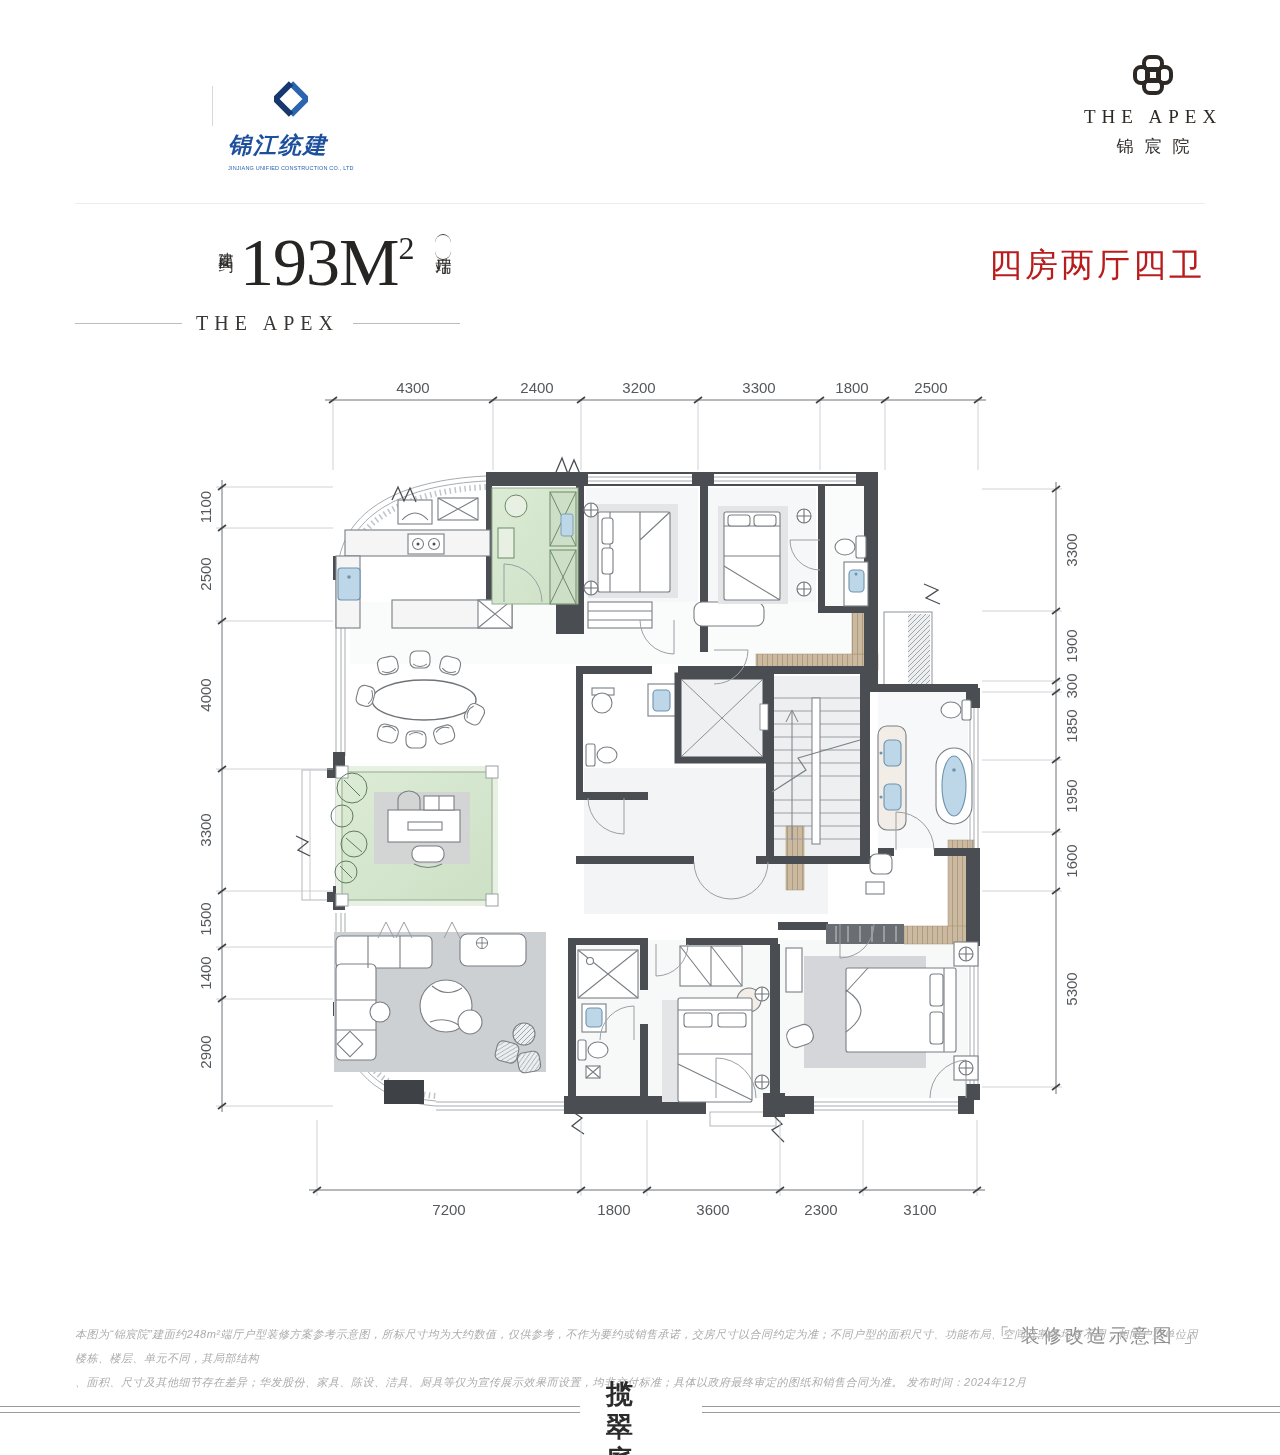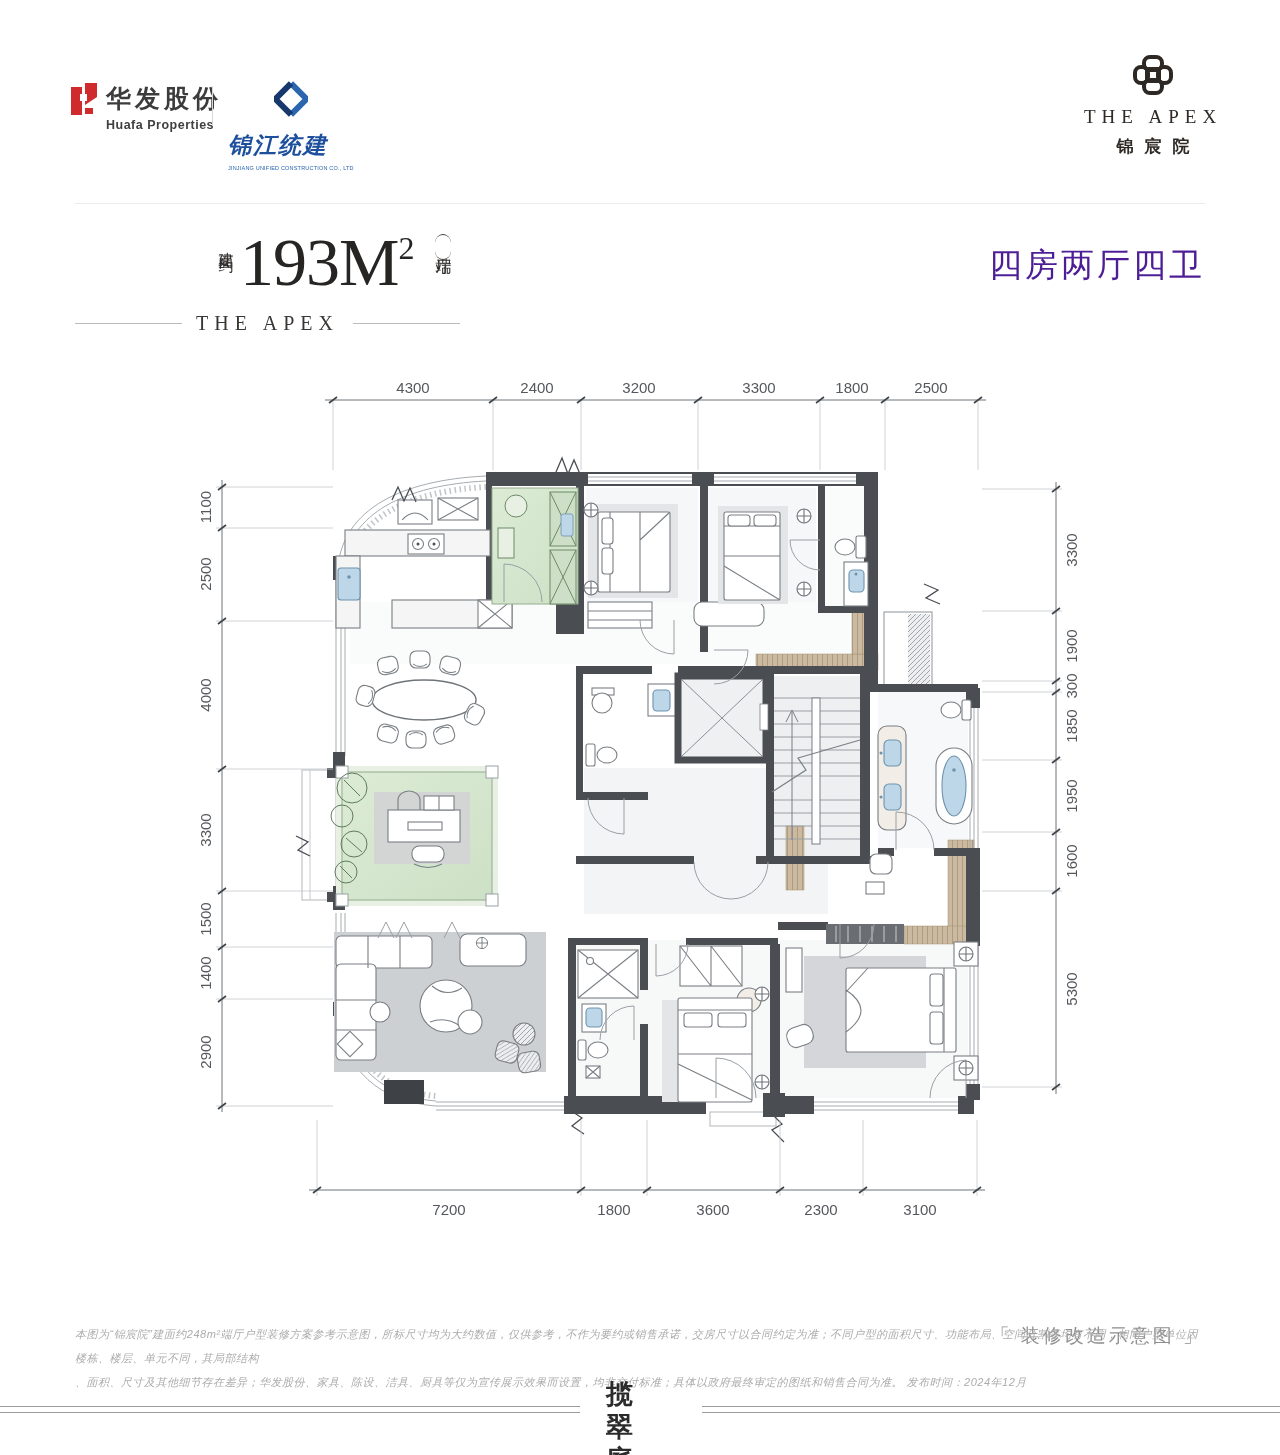--- a/index.html
+++ b/index.html
@@ -6,62 +6,50 @@
   .page{position:relative;width:1280px;height:1455px;background:#fff;overflow:hidden;
         font-family:"Liberation Sans",sans-serif;color:#333;}
   .abs{position:absolute;}
   
   .huafa-cn{font-size:25px;font-weight:bold;color:#3c3c3d;letter-spacing:4px;}
   .huafa-en{font-size:12.5px;font-weight:bold;color:#3f3f40;letter-spacing:0.5px;margin-top:3px;}
   .logo-divider{width:1px;height:40px;background:#d8d8d8;}
   .jj-cn{font-size:23px;font-weight:bold;color:#1d4f9c;letter-spacing:2px;font-style:italic;}
   .jj-en{font-size:5.5px;color:#2a65ae;letter-spacing:0.2px;margin-top:4px;}
   .apex-en{font-size:19px;font-family:"Liberation Serif",serif;color:#2f2a26;letter-spacing:6px;text-align:center;}
-  .apex-cn{font-size:17px;font-family:"Liberation Serif",serif;color:#2f2a26;letter-spacing:11px;text-align:center;margin-top:7px;padding-left:11px;font-weight:bold;}
+  .apex-cn{font-size:17px;font-family:"Liberation Serif",serif;color:#2f2a26;letter-spacing:11px;text-align:center;margin-top:7px;padding-left:11px;}
   .header-rule{left:75px;top:203px;width:1130px;height:1px;background:#ececec;}
   
   .title-cn{font-family:"Liberation Serif",serif;font-size:52px;color:#a28b5e;letter-spacing:-2px;}
   .area-prefix{writing-mode:vertical-rl;text-orientation:upright;font-family:"Liberation Serif",serif;
                font-size:15px;color:#2e2c2a;letter-spacing:3px;height:68px;}
   .area-num{font-family:"Liberation Serif",serif;font-size:68px;color:#262523;letter-spacing:-1px;line-height:1;}
   .area-sup{font-size:32px;vertical-align:26px;letter-spacing:0;}
   .area-tag{display:flex;flex-direction:column;align-items:center;width:26px;}
   .tag-arc-t{width:16px;height:8px;border-top:1.4px solid #3a3835;border-radius:50% 50% 0 0/100% 100% 0 0;}
   .tag-arc-b{width:16px;height:8px;border-bottom:1.4px solid #3a3835;border-radius:0 0 50% 50%/0 0 100% 100%;}
   .tag-chars{writing-mode:vertical-rl;text-orientation:upright;font-family:"Liberation Serif",serif;
              font-size:16px;color:#2e2c2a;letter-spacing:2px;margin:2px 0;}
   .subtitle{display:flex;align-items:center;gap:14px;}
   .subtitle .ln{height:1px;background:#bcbcbc;}
   .subtitle .tx{font-family:"Liberation Serif",serif;font-size:20px;color:#3a3633;letter-spacing:6px;white-space:nowrap;}
-  .spec{font-family:"Liberation Serif",serif;font-size:33px;color:#4c1d95;letter-spacing:3px;}
+  .spec{font-family:"Liberation Serif",serif;font-size:33px;color:#b91c1c;letter-spacing:3px;}
   
   .note{font-size:19px;color:#8f8f8f;letter-spacing:3px;}
   .disc{font-size:11px;color:#acacac;line-height:24px;letter-spacing:0.5px;font-style:italic;}
   .brand{display:flex;flex-direction:column;align-items:center;}
   .brand-row{font-family:"Liberation Serif",serif;font-size:27px;font-weight:600;color:#2b2b2b;
              letter-spacing:16px;line-height:33px;padding-left:16px;}
   .dbl-line{height:5px;border-top:1px solid #9c9c9c;border-bottom:1px solid #9c9c9c;}
 </style>
 </head>
 <body>
 
 <div class="page">
 
-  <div class="abs" style="left:70px;top:82px;display:flex;align-items:flex-start;gap:8px;">
-    <svg width="28" height="34" viewBox="0 0 28 34">
-      <rect x="1" y="5" width="11" height="28" fill="#cf2b2c"></rect>
-      <path d="M15 1 H27 V15 L15 23 Z" fill="#cf2b2c"></path>
-      <rect x="15" y="26" width="8" height="6" fill="#cf2b2c"></rect>
-      <rect x="10" y="12" width="7" height="7" fill="#fff"></rect>
-    </svg>
-    <div>
-      <div class="huafa-cn">华发股份</div>
-      <div class="huafa-en">Huafa Properties</div>
-    </div>
-  </div>
   <div class="abs logo-divider" style="left:212px;top:86px;"></div>
   <div class="abs" style="left:228px;top:80px;display:flex;align-items:center;gap:10px;flex-direction:column;">
     <svg width="34" height="40" viewBox="0 0 34 40">
       <g transform="translate(17,19) rotate(45)">
         <path d="M-11 -11 H11 V11" fill="none" stroke="#2a65ae" stroke-width="6"></path>
         <path d="M11 11 H-11 V-11" fill="none" stroke="#16386e" stroke-width="6"></path>
         <rect x="-5" y="-5" width="10" height="10" fill="#fff"></rect>
       </g>
     </svg>
     <div>

